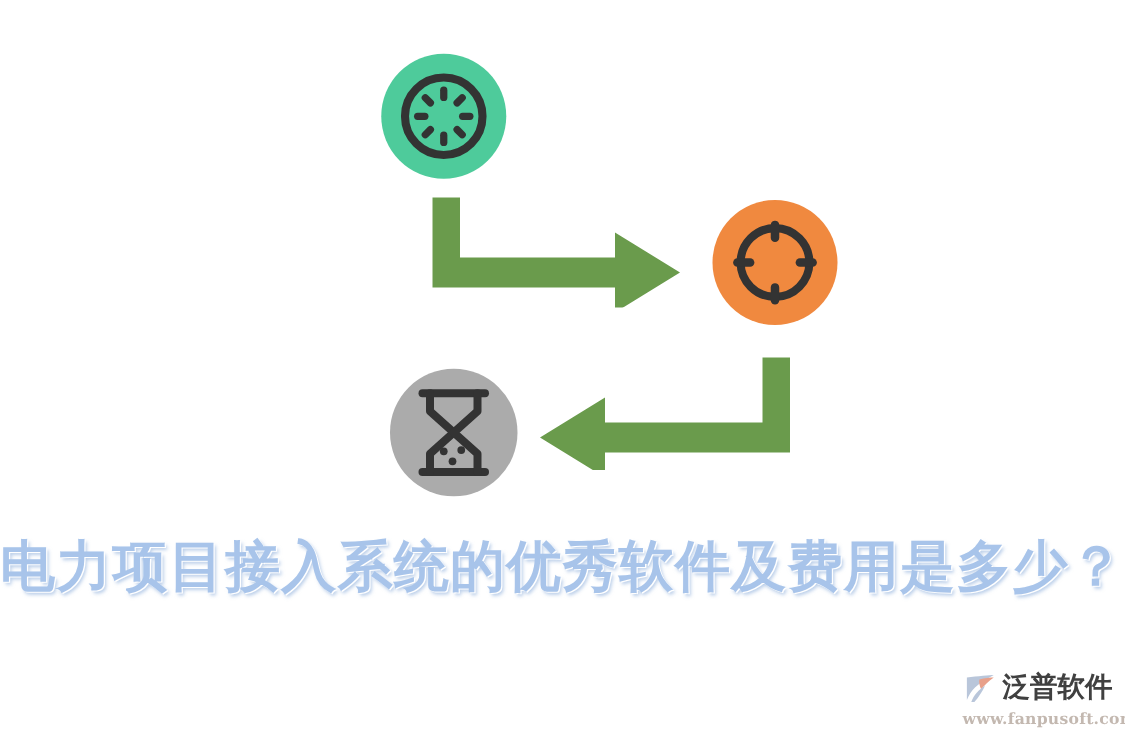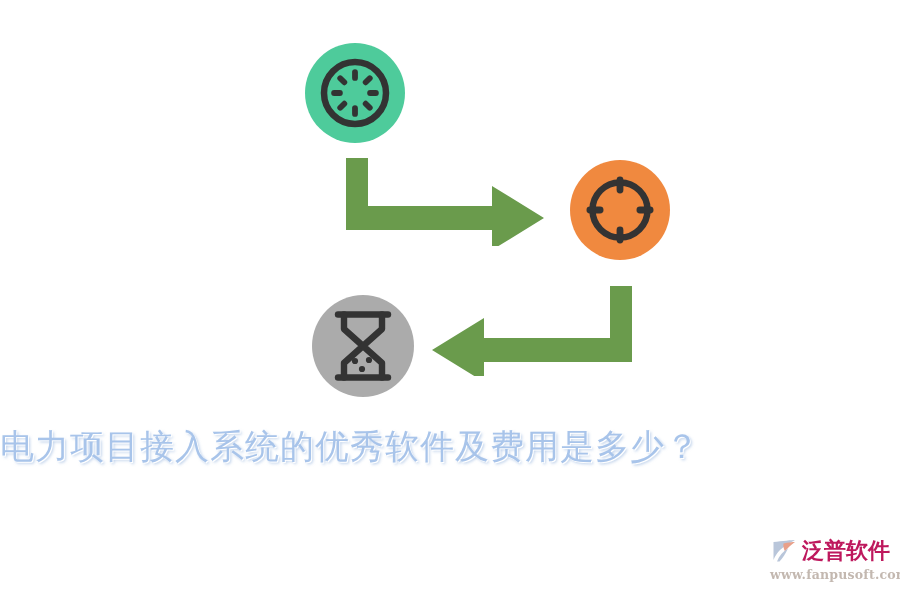--- a/index.html
+++ b/index.html
@@ -57,24 +57,24 @@
   .arrow svg { display: block; }
   .arrow-down-right { left: 344px; top: 156px; }
   .arrow-down-left  { left: 414px; top: 284px; }
 
   
   .caption {
     position: absolute;
     left: 0;
     right: 0;
     top: 424px;
-    text-align: left;
+    text-align: right;
     font-family: "Liberation Serif", "DejaVu Serif", serif;
-    font-size: 34px;
-    font-weight: 400;
+    font-size: 44px;
+    font-weight: 700;
     letter-spacing: 1px;
     color: #a8c4ea;
     text-shadow: 1px 1px 0 #ffffff, 2px 2px 3px rgba(130,165,215,0.55);
     white-space: nowrap;
   }
 
   
   .watermark {
     position: absolute;
     left: 770px;
@@ -87,21 +87,21 @@
     align-items: center;
     gap: 4px;
     height: 30px;
   }
   .wm-mark { flex: 0 0 auto; }
   .wm-mark svg { display: block; }
   .wm-name {
     font-family: "DejaVu Sans", "Liberation Sans", sans-serif;
     font-size: 22px;
     font-weight: 700;
-    color: #be185d;
+    color: #404040;
     line-height: 1;
     letter-spacing: 0px;
   }
   .wm-url {
     margin-top: 1px;
     font-family: "DejaVu Serif", "Liberation Serif", serif;
     font-size: 12.5px;
     font-weight: 700;
     color: #c3b8b0;
     letter-spacing: 0.2px;

